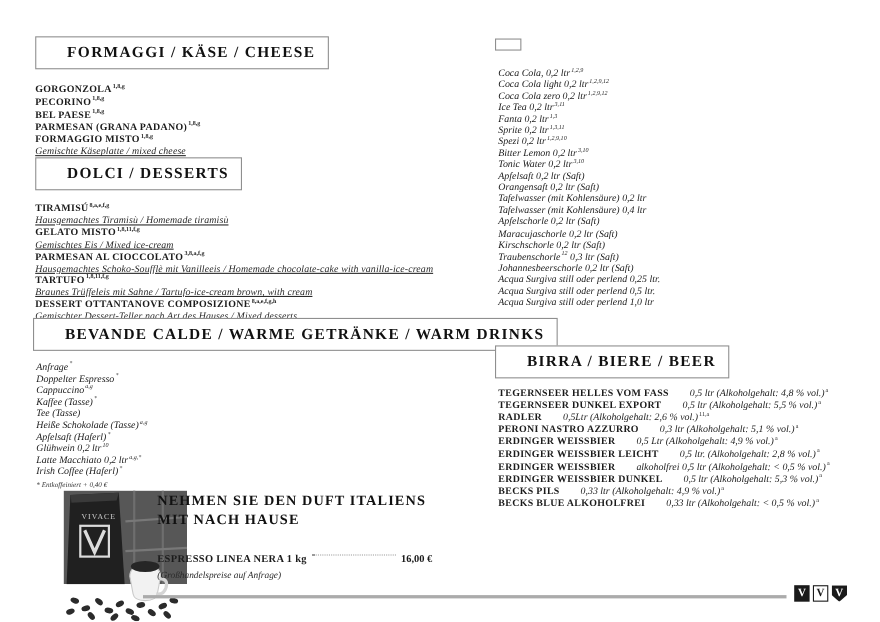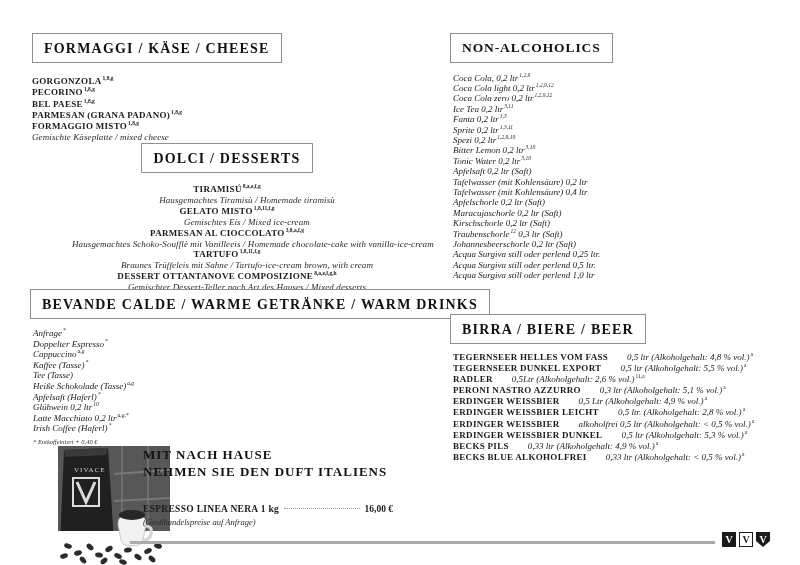--- a/index.html
+++ b/index.html
@@ -1,54 +1,54 @@
 <!DOCTYPE html>
 <html><head>
 <meta charset="utf-8">
 <style>
   * { margin:0; padding:0; box-sizing:border-box; }
   html,body { width:800px; height:565px; }
   body { background:#ffffff; font-family:"Liberation Serif", serif; color:#1b1b1b; overflow:hidden; }
   .page { position:relative; width:800px; height:565px; background:#fff; }
 
   
-  .sec-box { display:inline-block; border:1px solid #8f8f8f; padding:6px 11px 5px 11px; background:#fff; }
+  .sec-box { display:inline-block; border:1px solid #8f8f8f; padding:6px 11px 5px 28px; background:#fff; }
   .sec-title { font-weight:bold; font-size:14px; letter-spacing:1.2px; color:#111; line-height:17px; white-space:nowrap; }
 
   
   .abs { position:absolute; }
 
   
   .b { font-weight:bold; }
   .i { font-style:italic; font-weight:normal; }
   sup { font-size:5.5px; letter-spacing:0; vertical-align:super; line-height:0; margin-left:1px; color:#222; }
 
   .cheese-list { margin-top:13px; }
   .cheese-item { font-size:9px; font-weight:bold; letter-spacing:0.3px; line-height:11.3px; white-space:nowrap; }
-  .desc { font-size:9px; font-style:italic; font-weight:normal; letter-spacing:0.1px; line-height:11.3px; color:#2a2a2a; white-space:nowrap; }
+  .desc { font-size:9px; font-style:italic; font-weight:normal; letter-spacing:0.1px; line-height:11.3px; color:#2a2a2a; white-space:nowrap;text-decoration:underline; }
 
   .dessert-list { margin-top:11px; }
   .d-name { font-size:9px; font-weight:bold; letter-spacing:0.3px; line-height:11px; white-space:nowrap; }
-  .dessert-list .desc { line-height:10.8px;margin-left:40px; }
+  .dessert-list .desc { line-height:10.8px; }
 
   .warm-list { margin-top:9px; }
   .w-item { font-size:9px; font-style:italic; line-height:10.6px; white-space:nowrap; }
   .footnote { font-size:6.5px; font-style:italic; margin-top:4px; color:#333; }
 
   .r-list { margin-top:10px; }
   .r-item { font-size:9px; font-style:italic; line-height:10.4px; white-space:nowrap; }
 
   .beer-list { margin-top:8px; }
   .beer-item { font-size:9px; line-height:11.1px; white-space:nowrap; }
   .beer-item .b { letter-spacing:0.3px; }
   .beer-item .i { margin-left:19px; }
 
   
   .promo-head { font-size:13px; font-weight:bold; letter-spacing:1px; line-height:16.5px; color:#111; }
-  .promo-row { display:flex; align-items:center; width:250px; margin-top:24px; }
+  .promo-row { display:flex; align-items:flex-start; width:250px; margin-top:24px; }
   .promo-row .name { font-size:9.5px; font-weight:bold; letter-spacing:0.3px; white-space:nowrap; }
   .leader { flex:1; border-bottom:1px dotted #9a9a9a; margin:0 5px 2px 5px; height:1px; }
   .promo-row .price { font-size:9.5px; font-weight:bold; white-space:nowrap; }
   .promo-note { font-size:8.5px; font-style:italic; margin-top:3px; color:#2a2a2a; }
 
   
   .footer-rule { position:absolute; left:130px; top:541px; width:585px; height:3px; background:#ababab; }
   .logos { position:absolute; left:722px; top:532px; display:flex; gap:3px; }
   .logo { width:14px; height:15px; display:flex; align-items:center; justify-content:center; font-weight:bold; font-size:10px; font-family:"Liberation Serif", serif; }
   .logo-square-filled { background:#1a1a1a; color:#fff; }
@@ -72,21 +72,21 @@
 
         <div class="cheese-item"><span>BEL PAESE</span><sup>1,8,g</sup></div>
 
         <div class="cheese-item"><span>PARMESAN (GRANA PADANO)</span><sup>1,8,g</sup></div>
 
         <div class="cheese-item"><span>FORMAGGIO MISTO</span><sup>1,8,g</sup></div>
       </div>
     <div class="desc">Gemischte Käseplatte / mixed cheese</div>
   </div>
 
-  <div class="abs" style="left:32px; top:143px; width:390px;text-align:center;">
+  <div class="abs" style="left:32px; top:143px; width:390px;">
     <div class="sec-box">
       <div class="sec-title">DOLCI / DESSERTS</div>
     </div>
     <div class="dessert-list">
 
         <div>
           <div class="d-name"><span>TIRAMISÚ</span><sup>8,a,e,f,g</sup></div>
           <div class="desc">Hausgemachtes Tiramisù / Homemade tiramisù</div>
         </div>
 
@@ -171,33 +171,32 @@
         <ellipse cx="31" cy="114" rx="4" ry="2.5" transform="rotate(50 31 114)"></ellipse>
         <ellipse cx="52" cy="115" rx="4" ry="2.5" transform="rotate(-40 52 115)"></ellipse>
         <ellipse cx="71" cy="116" rx="4" ry="2.5" transform="rotate(20 71 116)"></ellipse>
         <ellipse cx="12" cy="110" rx="4" ry="2.5" transform="rotate(-20 12 110)"></ellipse>
         <ellipse cx="100" cy="113" rx="4" ry="2.5" transform="rotate(45 100 113)"></ellipse>
       </g>
     </svg>
   </div>
 
   <div class="abs" style="left:143px; top:447px; width:290px;">
+    <div class="promo-head">NEHMEN SIE DEN DUFT ITALIENS</div>
     <div class="promo-head">MIT NACH HAUSE</div>
-    <div class="promo-head">NEHMEN SIE DEN DUFT ITALIENS</div>
     <div class="promo-row">
       <span class="name">ESPRESSO LINEA NERA 1 kg</span>
       <span class="leader"></span>
       <span class="price">16,00 €</span>
     </div>
     <div class="promo-note">(Großhandelspreise auf Anfrage)</div>
   </div>
 
   <div class="abs" style="left:450px; top:33px; width:330px;">
     <div class="sec-box" style="padding:5px 11px 4px 11px;">
-      <div class="sec-title" style="font-size:13.5px; letter-spacing:0.9px; line-height:18.5px;">NON-ALCOHOLICS</div>
     </div>
     <div class="r-list" style="padding-left:3px;">
 
         <div class="r-item"><span>Coca Cola, 0,2 ltr</span><sup>1,2,9</sup><span></span></div>
 
         <div class="r-item"><span>Coca Cola light 0,2 ltr</span><sup>1,2,9,12</sup><span></span></div>
 
         <div class="r-item"><span>Coca Cola zero 0,2 ltr</span><sup>1,2,9,12</sup><span></span></div>
 
         <div class="r-item"><span>Ice Tea 0,2 ltr</span><sup>3,11</sup><span></span></div>
@@ -207,20 +206,21 @@
         <div class="r-item"><span>Sprite 0,2 ltr</span><sup>1,3,11</sup><span></span></div>
 
         <div class="r-item"><span>Spezi 0,2 ltr</span><sup>1,2,9,10</sup><span></span></div>
 
         <div class="r-item"><span>Bitter Lemon 0,2 ltr</span><sup>3,10</sup><span></span></div>
 
         <div class="r-item"><span>Tonic Water 0,2 ltr</span><sup>3,10</sup><span></span></div>
 
         <div class="r-item"><span>Apfelsaft 0,2 ltr (Saft)</span><sup></sup><span></span></div>
 
+        <div class="r-item"><span>Orangensaft 0,2 ltr (Saft)</span><sup></sup><span></span></div>
 
         <div class="r-item"><span>Tafelwasser (mit Kohlensäure) 0,2 ltr</span><sup></sup><span></span></div>
 
         <div class="r-item"><span>Tafelwasser (mit Kohlensäure) 0,4 ltr</span><sup></sup><span></span></div>
 
         <div class="r-item"><span>Apfelschorle 0,2 ltr (Saft)</span><sup></sup><span></span></div>
 
         <div class="r-item"><span>Maracujaschorle 0,2 ltr (Saft)</span><sup></sup><span></span></div>
 
         <div class="r-item"><span>Kirschschorle 0,2 ltr (Saft)</span><sup></sup><span></span></div>

